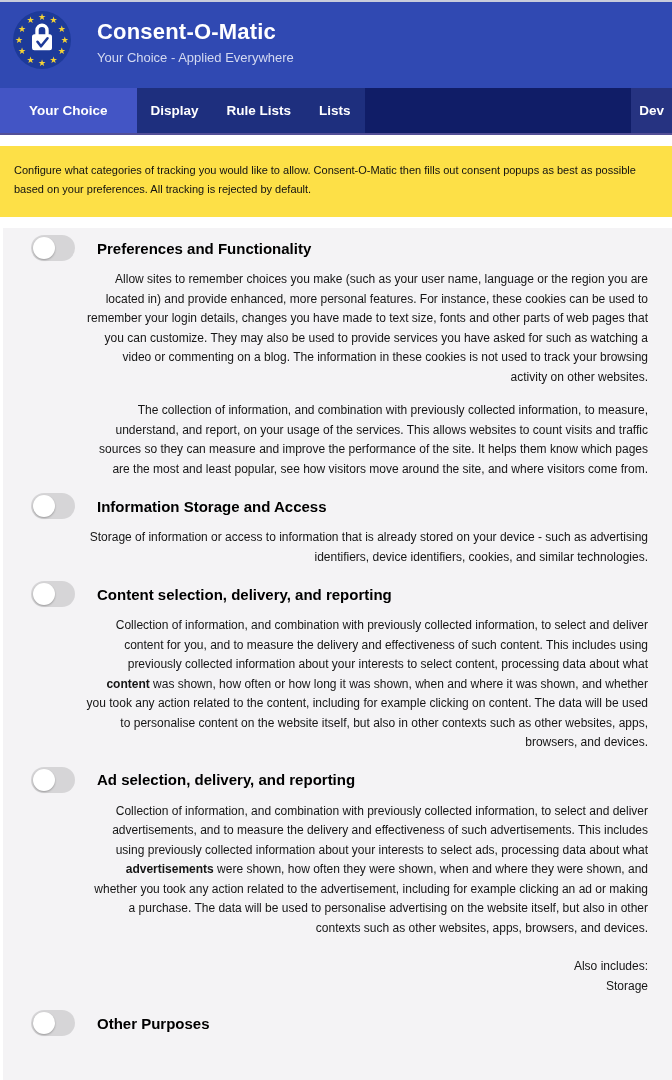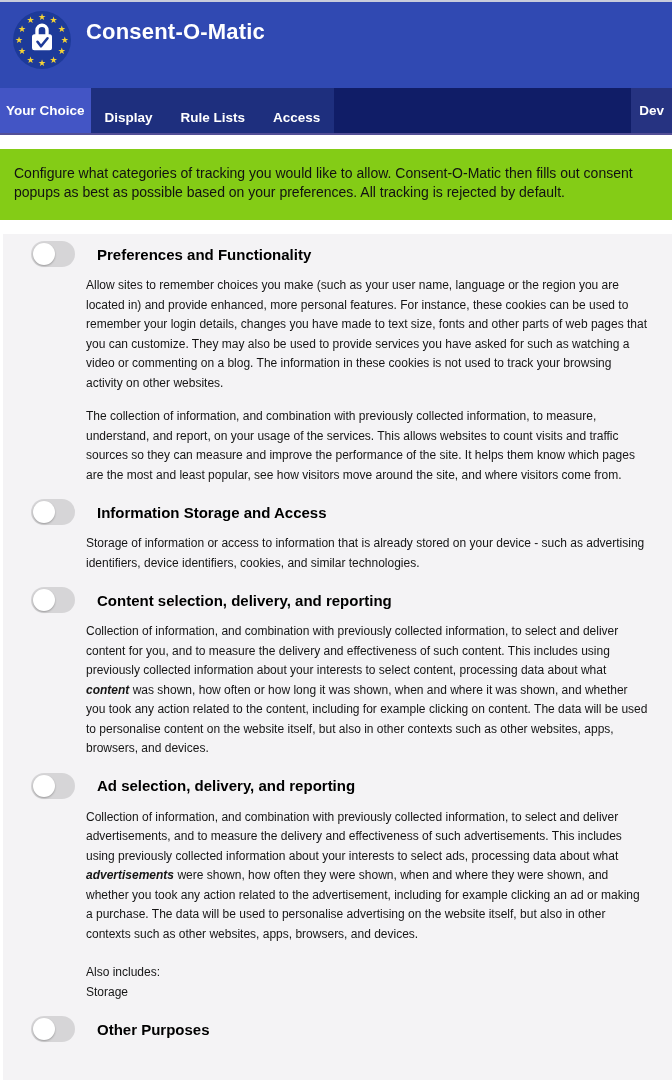--- a/index.html
+++ b/index.html
@@ -37,21 +37,21 @@
     transform: translate(-50%, -50%);
   }
   .lock-wrap {
     position: absolute;
     left: 50%;
     top: 50%;
     transform: translate(-50%, -52%);
   }
   .title-block {
     position: absolute;
-    left: 86px;
+    left: 97px;
     top: 17px;
   }
   .app-title {
     margin: 0;
     color: #ffffff;
     font-size: 22px;
     font-weight: bold;
     letter-spacing: 0.2px;
   }
   .app-subtitle {
@@ -63,49 +63,49 @@
   
   .nav-bar {
     height: 45px;
     background: #101d67;
     border-bottom: 2px solid #534f96;
     display: flex;
     align-items: stretch;
   }
   .tab-group { display: flex; background: #1e2f7e; }
   .tab {
-    padding: 7px 14px;
+    padding: 0 14px;
     line-height: 45px;
     color: #ffffff;
     font-size: 13.5px;
     font-weight: 600;
     cursor: pointer;
     white-space: nowrap;
   }
-  .tab.active { background: #4355c5; padding: 0 6px; }
+  .tab.active { background: #4355c5; padding: 0 29px; }
   .nav-spacer { flex: 1; }
   .tab.dev { background: #263381; padding: 0 8px; }
 
   
   .intro {
     padding: 15px 18px 18px 14px;
-    font-size: 14px;
+    font-size: 11px;
     line-height: 19px;
     color: #111111;
-    background: #84cc16;
+    background: #fde047;
   }
 
   
   .categories {
     background: #f4f3f5;
     margin-left: 3px;
     padding-top: 7px;
     min-height: 880px;
   }
-  .category { padding: 0 24px 6px 28px; }
+  .category { padding: 0 24px 6px 28px; text-align: right; }
   .category + .category { padding-top: 8px; }
   .cat-row {
     display: flex;
     align-items: center;
     margin-bottom: 9px;
   }
   .toggle {
     width: 44px;
     height: 26px;
     border-radius: 13px;
@@ -130,21 +130,21 @@
     font-weight: bold;
     color: #000000;
   }
   .cat-desc {
     margin: 0 0 0 55px;
     font-size: 12px;
     line-height: 19.5px;
     color: #151515;
     max-width: 565px;
   }
-  .cat-desc strong { font-weight: bold; font-style: italic; }
+  .cat-desc strong { font-weight: bold; }
   .also-includes { margin-top: 19px; }
 </style>
 </head>
 <body>
 
 <header class="app-header">
   <div class="app-logo">
     <div class="star-ring">
         <span class="star" style="left: 50%; top: 10.5%;">★</span>
         <span class="star" style="left: 69.75%; top: 15.792%;">★</span>
@@ -162,29 +162,30 @@
     <div class="lock-wrap">
       <svg width="26" height="32" viewBox="0 0 26 32">
         <path d="M8 14 V9 a5 5 0 0 1 10 0 V14" fill="none" stroke="#ffffff" stroke-width="3.4"></path>
         <rect x="3" y="13" width="20" height="16" rx="2.5" fill="#ffffff"></rect>
         <path d="M8.5 20.5 l3.5 4.5 l6.5 -8" fill="none" stroke="#1d3a99" stroke-width="2.6" stroke-linecap="round" stroke-linejoin="round"></path>
       </svg>
     </div>
   </div>
   <div class="title-block">
     <h1 class="app-title">Consent-O-Matic</h1>
+    <p class="app-subtitle">Your Choice - Applied Everywhere</p>
   </div>
 </header>
 
 <nav class="nav-bar">
   <div class="tab-group">
     <div class="tab active">Your Choice</div>
     <div class="tab">Display</div>
     <div class="tab">Rule Lists</div>
-    <div class="tab">Access</div>
+    <div class="tab">Lists</div>
   </div>
   <div class="nav-spacer"></div>
   <div class="tab dev">Dev</div>
 </nav>
 
 <main>
   <p class="intro">Configure what categories of tracking you would like to allow. Consent-O-Matic then fills out consent popups as best as possible based on your preferences. All tracking is rejected by default.</p>
 
   <div class="categories">
 

